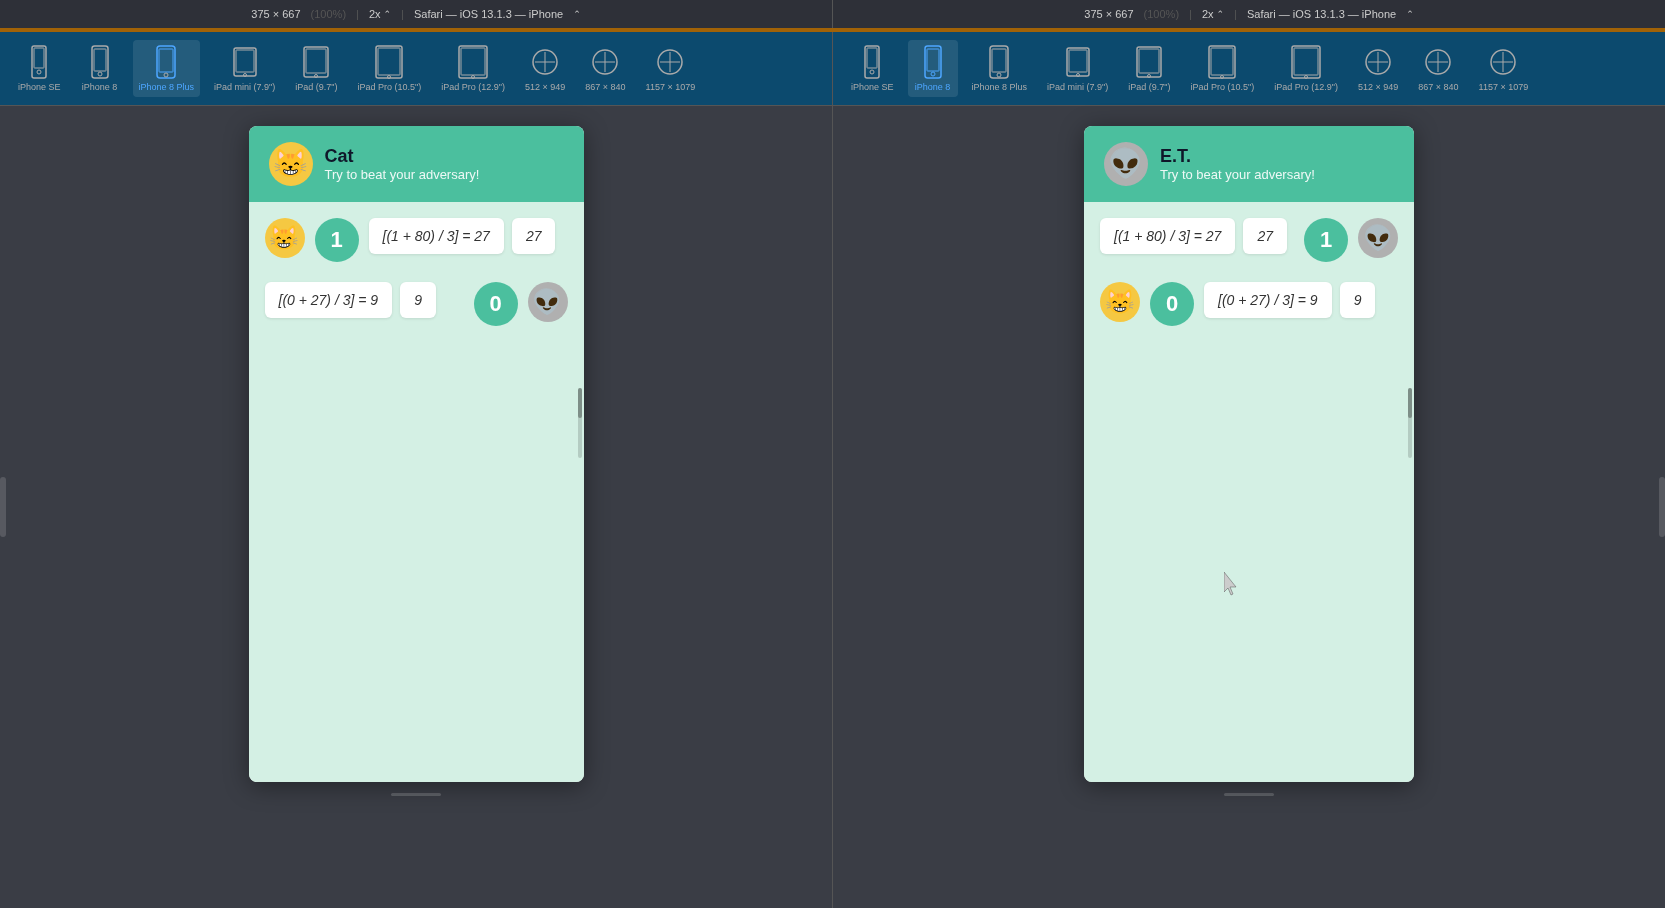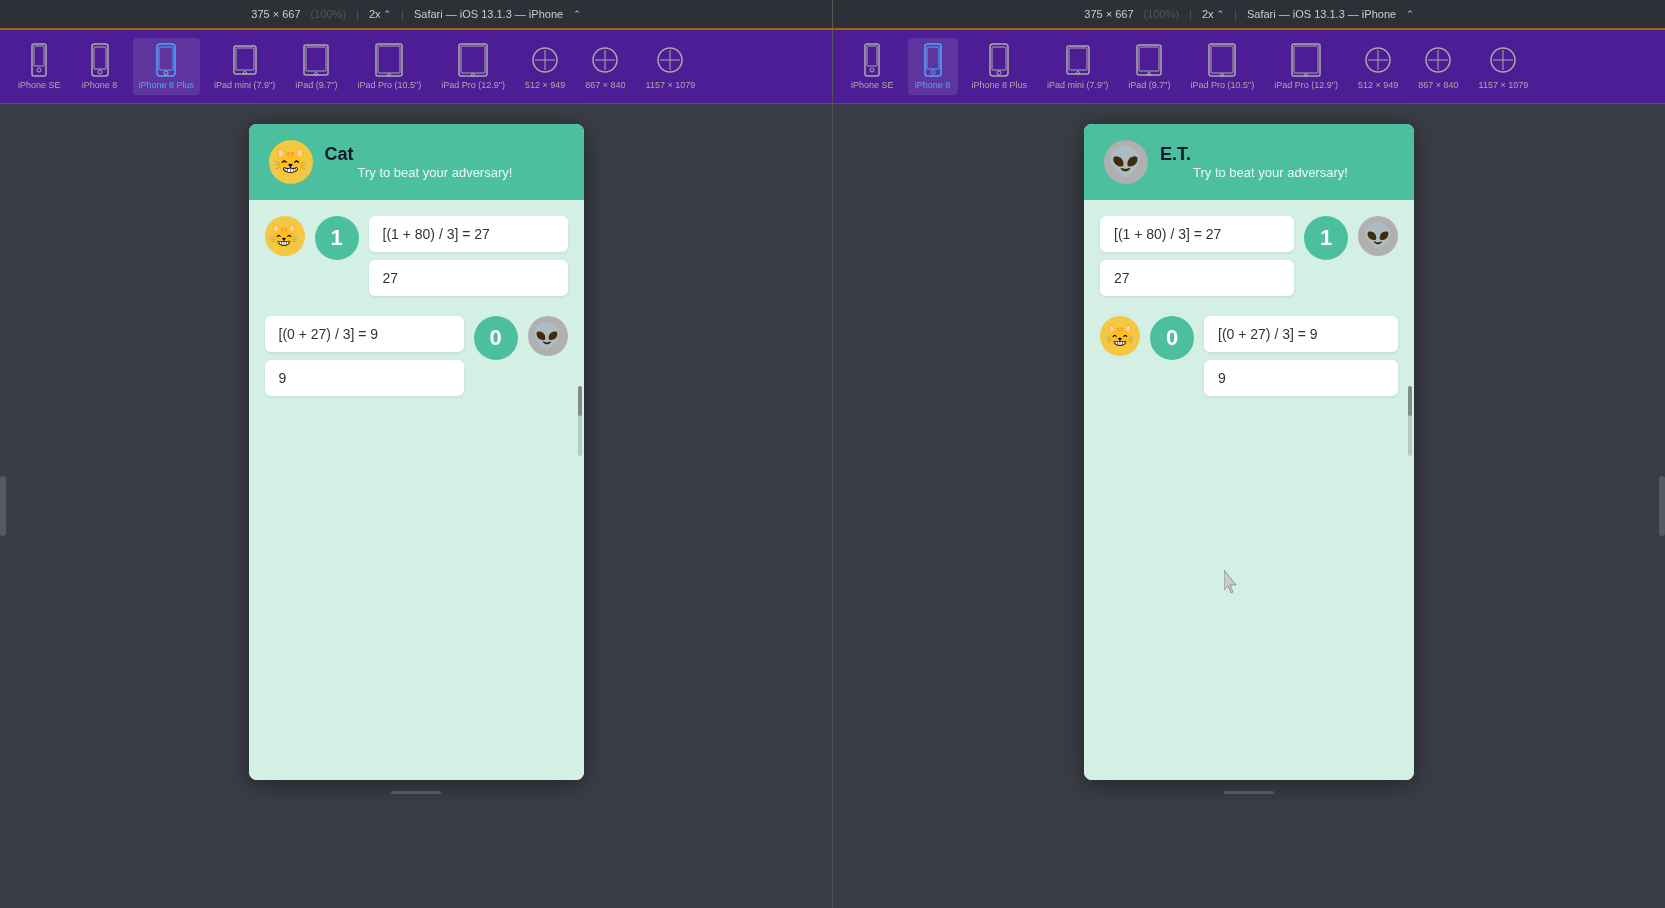--- a/index.html
+++ b/index.html
@@ -8,21 +8,21 @@
       font-family: -apple-system, BlinkMacSystemFont, 'Helvetica Neue', sans-serif;
       width: 1665px;
       min-height: 908px;
       display: flex;
       flex-direction: column;
     }
 
     
     .device-toolbars {
       display: flex;
-      background: #4c1d95;
+      background: #0c4a6e;
       border-bottom: 1px solid #555;
     }
     .device-toolbar {
       flex: 1;
       display: flex;
       align-items: center;
       padding: 8px 12px;
       gap: 8px;
       justify-content: flex-start;
       overflow: hidden;
@@ -82,21 +82,20 @@
       flex-shrink: 0;
     }
     .app-header .header-text .title {
       font-size: 18px;
       font-weight: 700;
       color: #0f172a;
     }
     .app-header .header-text .subtitle {
       font-size: 13px;
       color: rgba(255,255,255,0.9);
-      margin-left: 33px;
     }
 
     
     .game-content {
       padding: 16px;
       background: #d4f0e4;
       min-height: 580px;
     }
 
     
@@ -128,22 +127,22 @@
       background: #4bbf9e;
       display: flex; align-items: center; justify-content: center;
       color: #fff;
       font-size: 22px;
       font-weight: 700;
       flex-shrink: 0;
     }
     .player-cards {
       flex: 1;
       display: flex;
-      flex-direction: column;
       gap: 8px;
+      font-style: italic;
     }
     .card {
       background: #fff;
       border-radius: 6px;
       padding: 10px 14px;
       font-size: 14px;
       color: #333;
       box-shadow: 0 1px 3px rgba(0,0,0,0.1);
     }
 
@@ -158,21 +157,21 @@
       align-items: center;
       padding: 20px 0 0;
       position: relative;
     }
     .panel:first-child {
       border-right: 1px solid #555;
     }
 
     .top-bars-wrapper {
       display: flex;
-      border-bottom: 2px solid #a16207;
+      border-bottom: 4px solid #a16207;
       text-align: center;
     }
     .top-bar-panel {
       flex: 1;
       display: flex;
       align-items: center;
       justify-content: center;
       height: 28px;
       background: #2e3038;
       color: #ccc;

